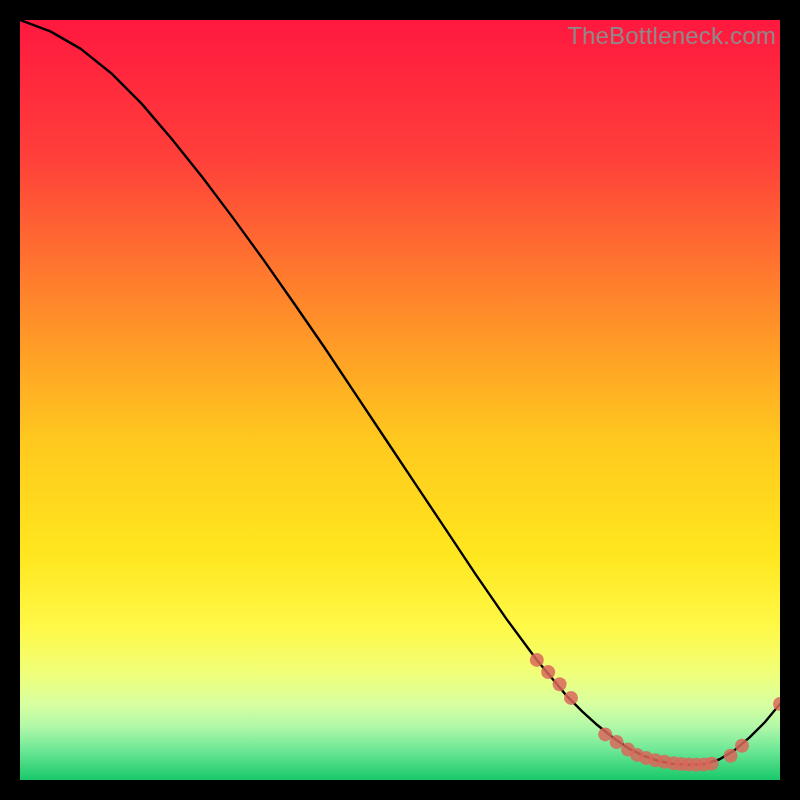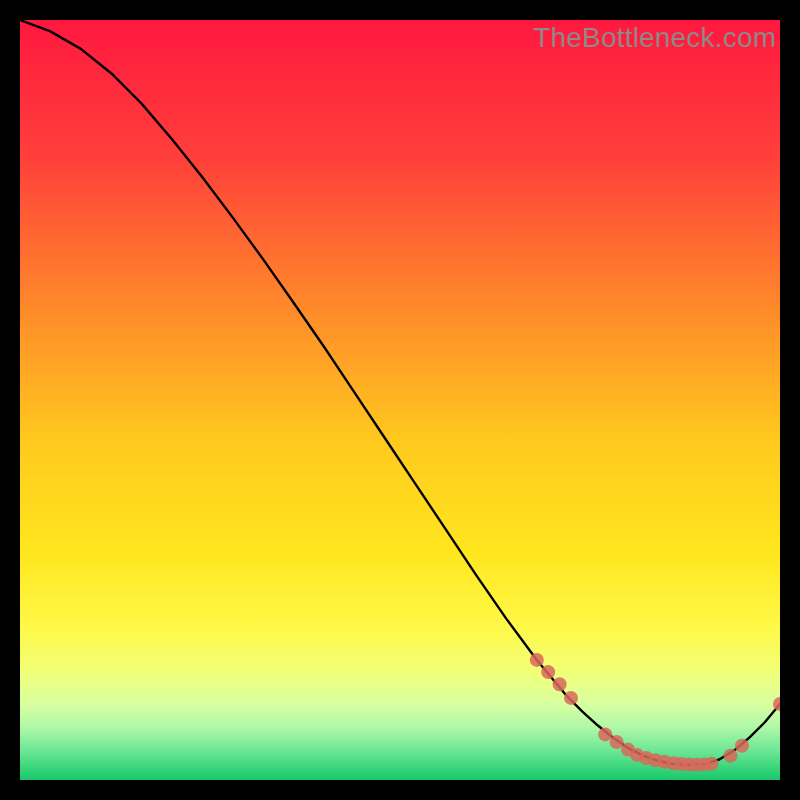--- a/index.html
+++ b/index.html
@@ -24,21 +24,21 @@
     left: 0;
     top: 0;
     width: 760px;
     height: 760px;
   }
   .watermark {
     position: absolute;
     top: 2px;
     right: 4px;
     color: #8c8c8c;
-    font-size: 28px;
+    font-size: 24px;
     font-weight: 500;
     letter-spacing: 0.2px;
     white-space: nowrap;
     user-select: none;
   }
   svg { display: block; }
 </style>
 </head>
 <body>
 

